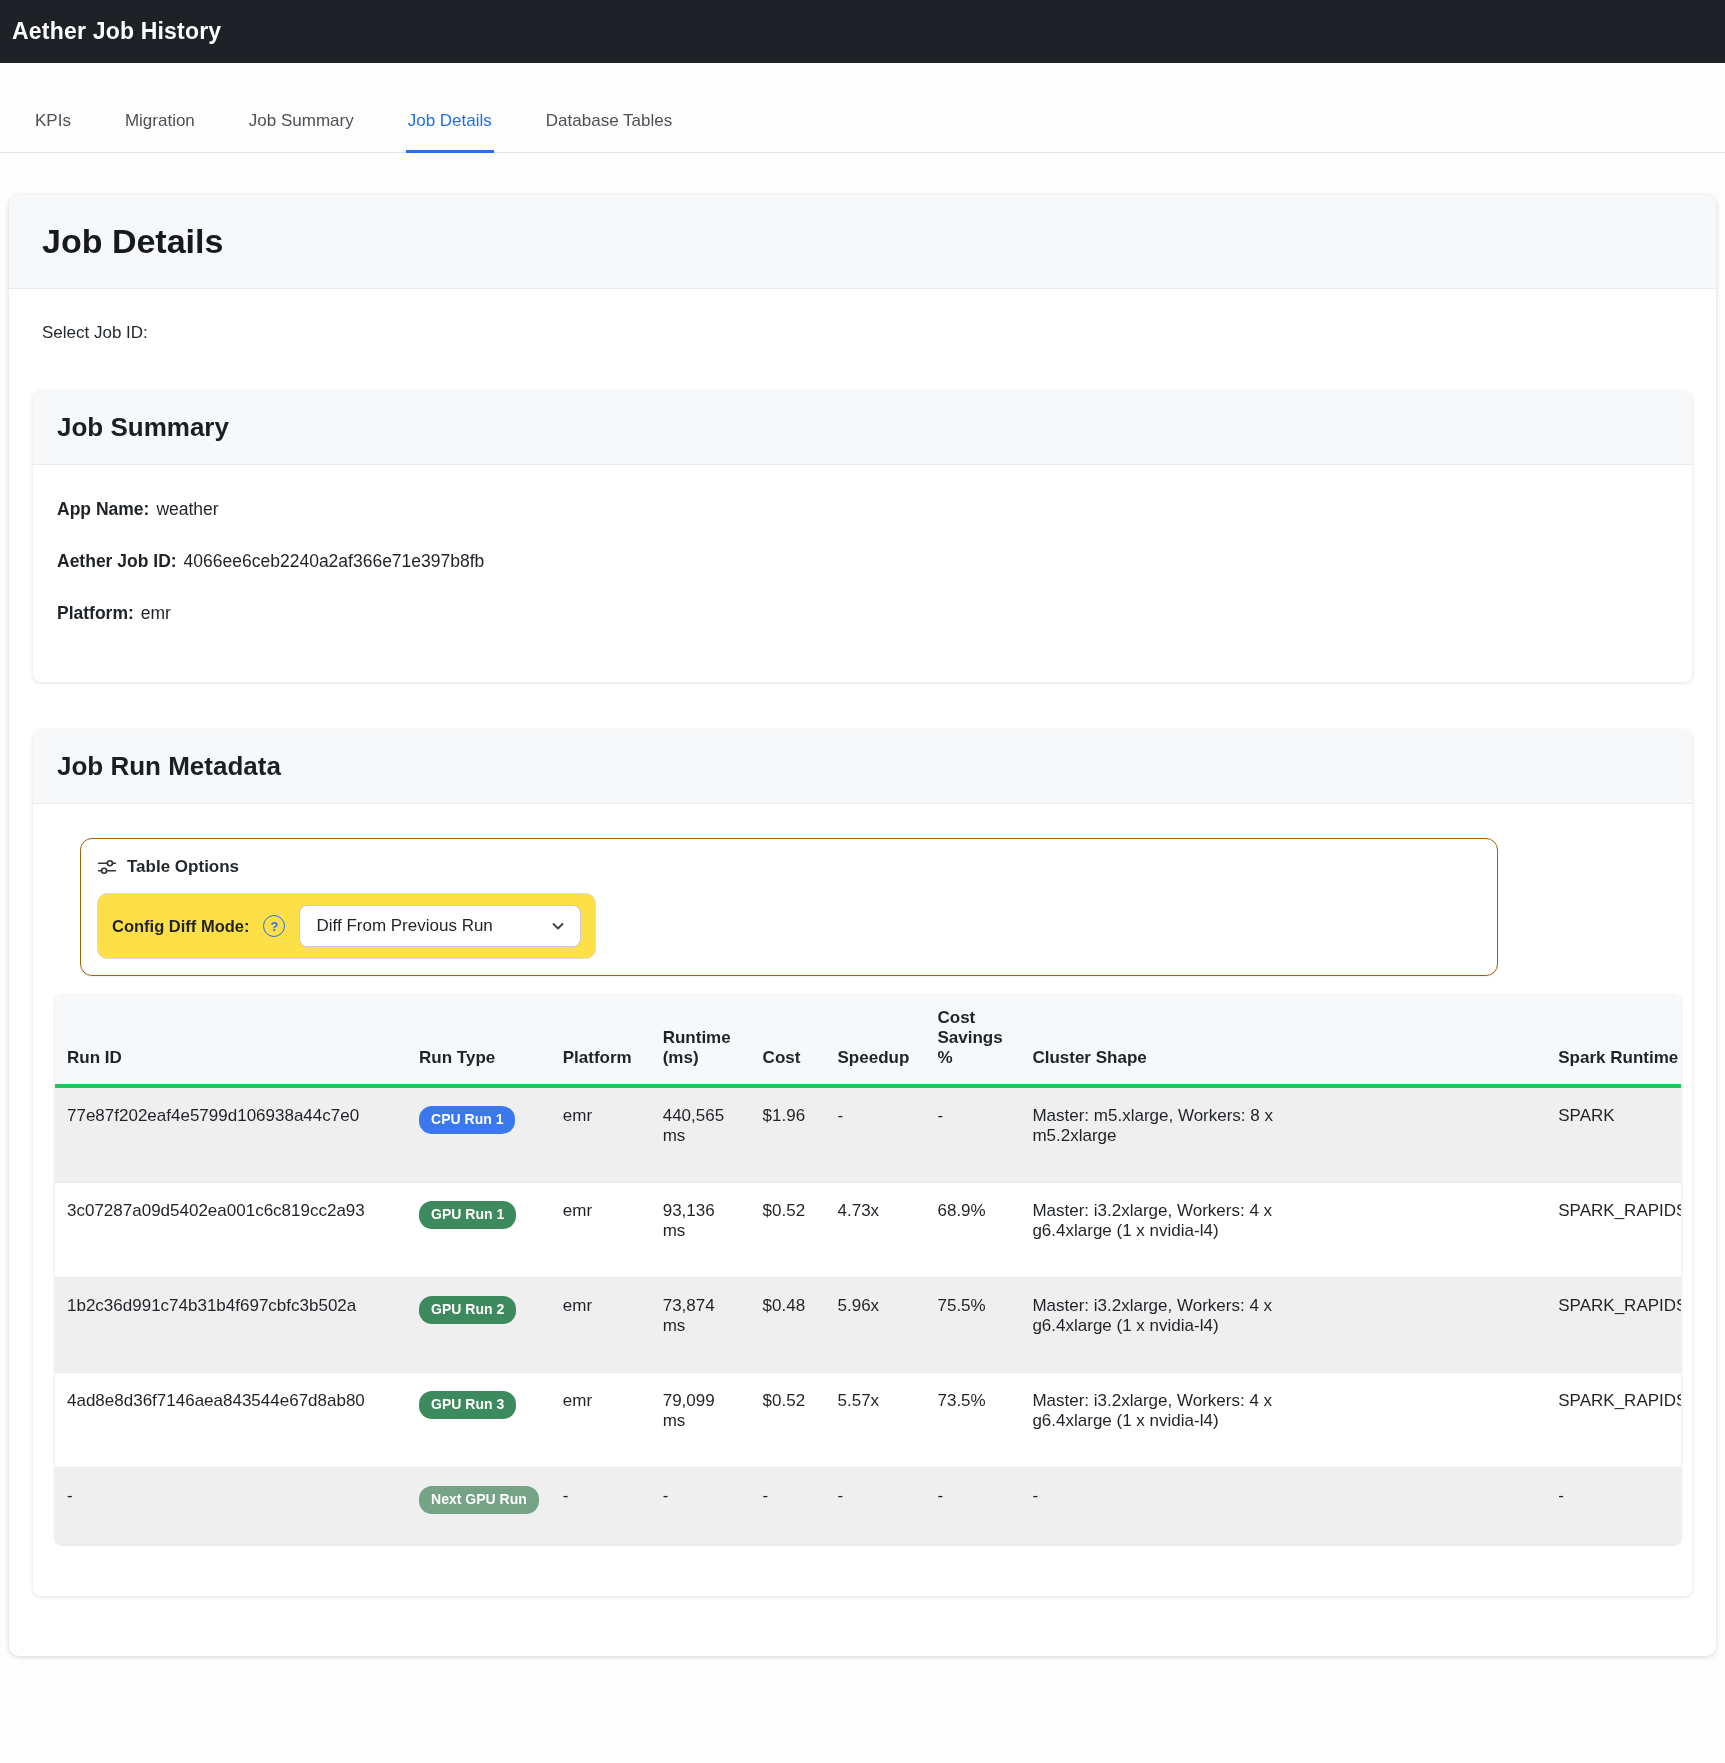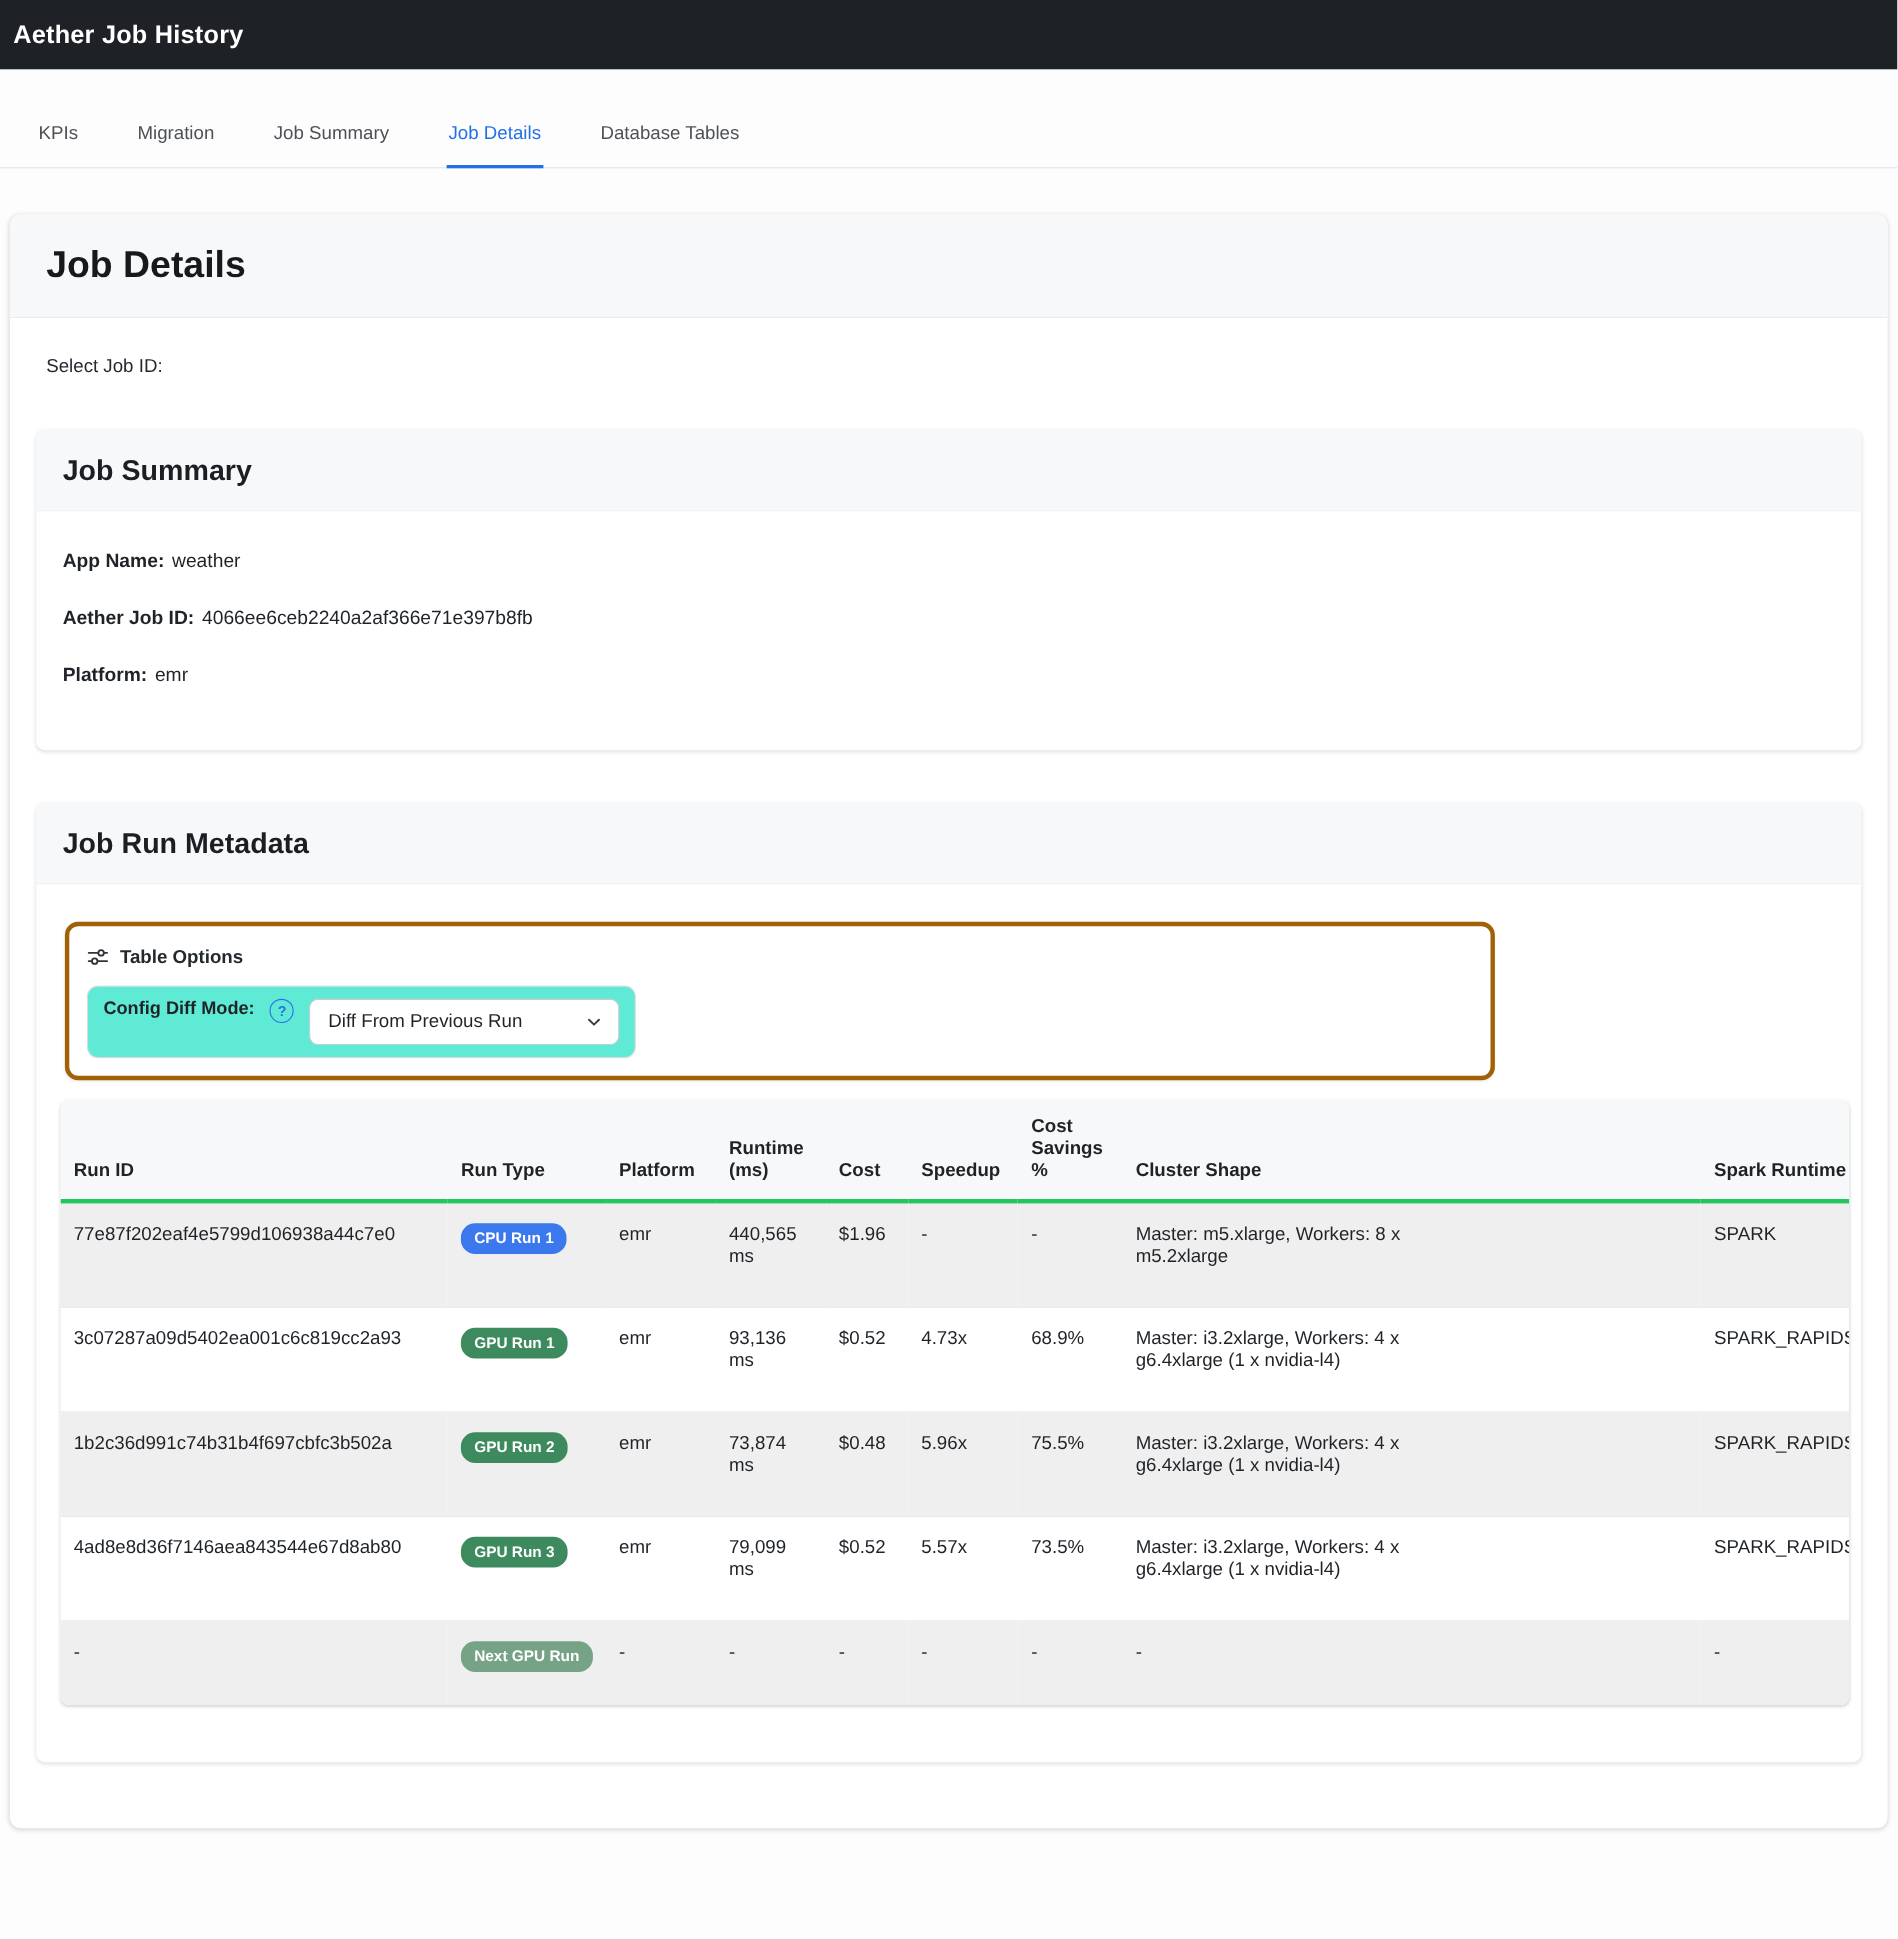--- a/index.html
+++ b/index.html
@@ -33,26 +33,26 @@
   .section { margin: 48px 24px 0; background: #ffffff; border-radius: 8px; box-shadow: 0 1px 4px rgba(0,0,0,.13); }
   .section-header { background: #f7f8f9; border-bottom: 1px solid #e8eaec; border-radius: 8px 8px 0 0; padding: 21px 24px; }
   .section-title { font-size: 26px; font-weight: 600; color: #1b1e22; }
   .section-body { padding: 34px 24px 52px; }
 
   .kv-line { font-size: 17.5px; margin-bottom: 31px; }
   .kv-line:last-child { margin-bottom: 6px; }
   .kv-label { font-weight: 700; margin-right: 7px; }
 
   
-  .options-box { width: 1300px; margin-left: 2px; border: 4px solid #a16207; border-radius: 12px;
+  .options-box { width: 1418px; margin-left: 23px; border: 1px solid #a16207; border-radius: 12px;
     box-shadow: 0 1px 2px rgba(0,0,0,.06); padding: 18px 16px 16px; background: #fff; }
   .options-title-row { display: flex; align-items: center; gap: 10px; margin-bottom: 16px; }
   .options-title { font-size: 17px; font-weight: 600; color: #24292e; }
-  .config-row { display: inline-flex; align-items: flex-start; gap: 14px; border: 1px solid #d9dcdf;
-    border-radius: 10px; padding: 11px 14px; background: #5eead4; }
+  .config-row { display: inline-flex; align-items: center; gap: 14px; border: 1px solid #d9dcdf;
+    border-radius: 10px; padding: 11px 14px; background: #fde047; }
   .config-label { font-size: 16.5px; font-weight: 700; white-space: nowrap; }
   .help-icon { width: 22px; height: 22px; border: 1.6px solid #2a6fe8; color: #2a6fe8; border-radius: 50%;
     font-size: 13px; font-weight: 700; display: inline-flex; align-items: center; justify-content: center; cursor: pointer; }
   .select-diff { width: 282px; }
 
   
   .table-card { margin-top: 18px; margin-left: -2px; width: 1626px; border-radius: 8px;
     box-shadow: 0 1px 3px rgba(0,0,0,.16); overflow: hidden; background: #fff; }
   table { border-collapse: collapse; table-layout: fixed; min-width: 1780px; font-size: 17px; color: #1f2328; }
   thead th { background: #f7f8f9; text-align: left; vertical-align: bottom; font-weight: 700;

